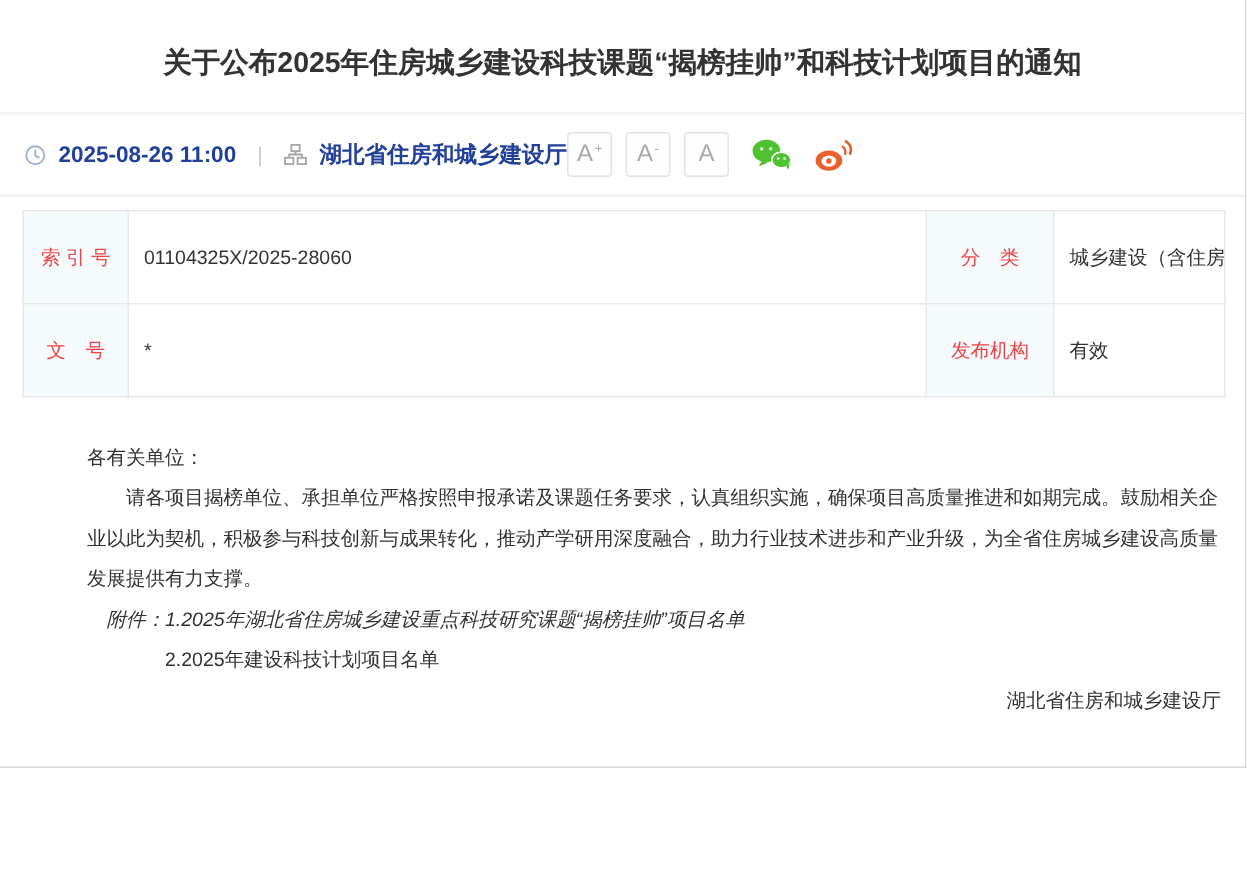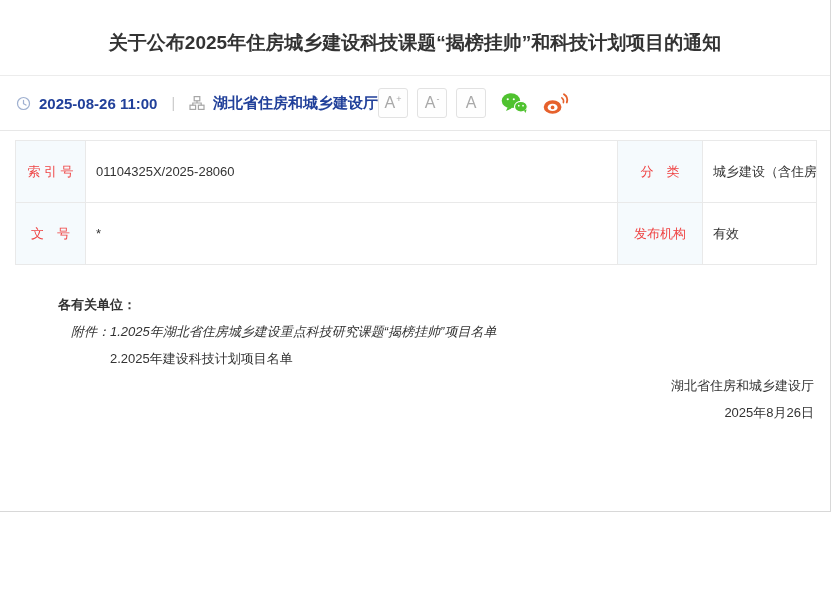--- a/index.html
+++ b/index.html
@@ -79,21 +79,21 @@
   .col-v2{width:114px;}
   
   .article{
     padding:26px 16px 0 58px;
     font-size:13px;
     line-height:27px;
     color:#333;
   }
   .article p{margin:0;}
   .para{margin-top:4px;text-indent:2em;}
-  .salutation{text-indent:0;font-weight:bold;}
+  .salutation{text-indent:0;}
   .attach-1{margin-top:10px;text-indent:1em;font-style:italic;}
   .attach-2{margin-top:6px;text-indent:4em;}
   .sig{text-align:right;}
   .sig-org{margin-top:10px;}
   .sig-date{margin-top:8px;}
 </style>
 </head>
 <body>
 
 <div class="page">
@@ -176,19 +176,19 @@
       <td class="lbl">文　号</td>
       <td>*</td>
       <td class="lbl">发布机构</td>
       <td>有效</td>
     </tr>
   </tbody>
     </table>
 
   <div class="article">
     <p class="salutation">各有关单位：</p>
+    <p class="para">请各项目揭榜单位、承担单位严格按照申报承诺及课题任务要求，认真组织实施，确保项目高质量推进和如期完成。鼓励相关企业以此为契机，积极参与科技创新与成果转化，推动产学研用深度融合，助力行业技术进步和产业升级，为全省住房城乡建设高质量发展提供有力支撑。</p>
     <p class="attach-1"><span>附件：</span><span>1.2025年湖北省住房城乡建设重点科技研究课题“揭榜挂帅”项目名单</span></p>
     <p class="attach-2">2.2025年建设科技计划项目名单</p>
     <p class="sig sig-org">湖北省住房和城乡建设厅</p>
-    <p class="sig sig-date">2025年8月26日</p>
   </div>
 
 </div>
 
 </body></html>

